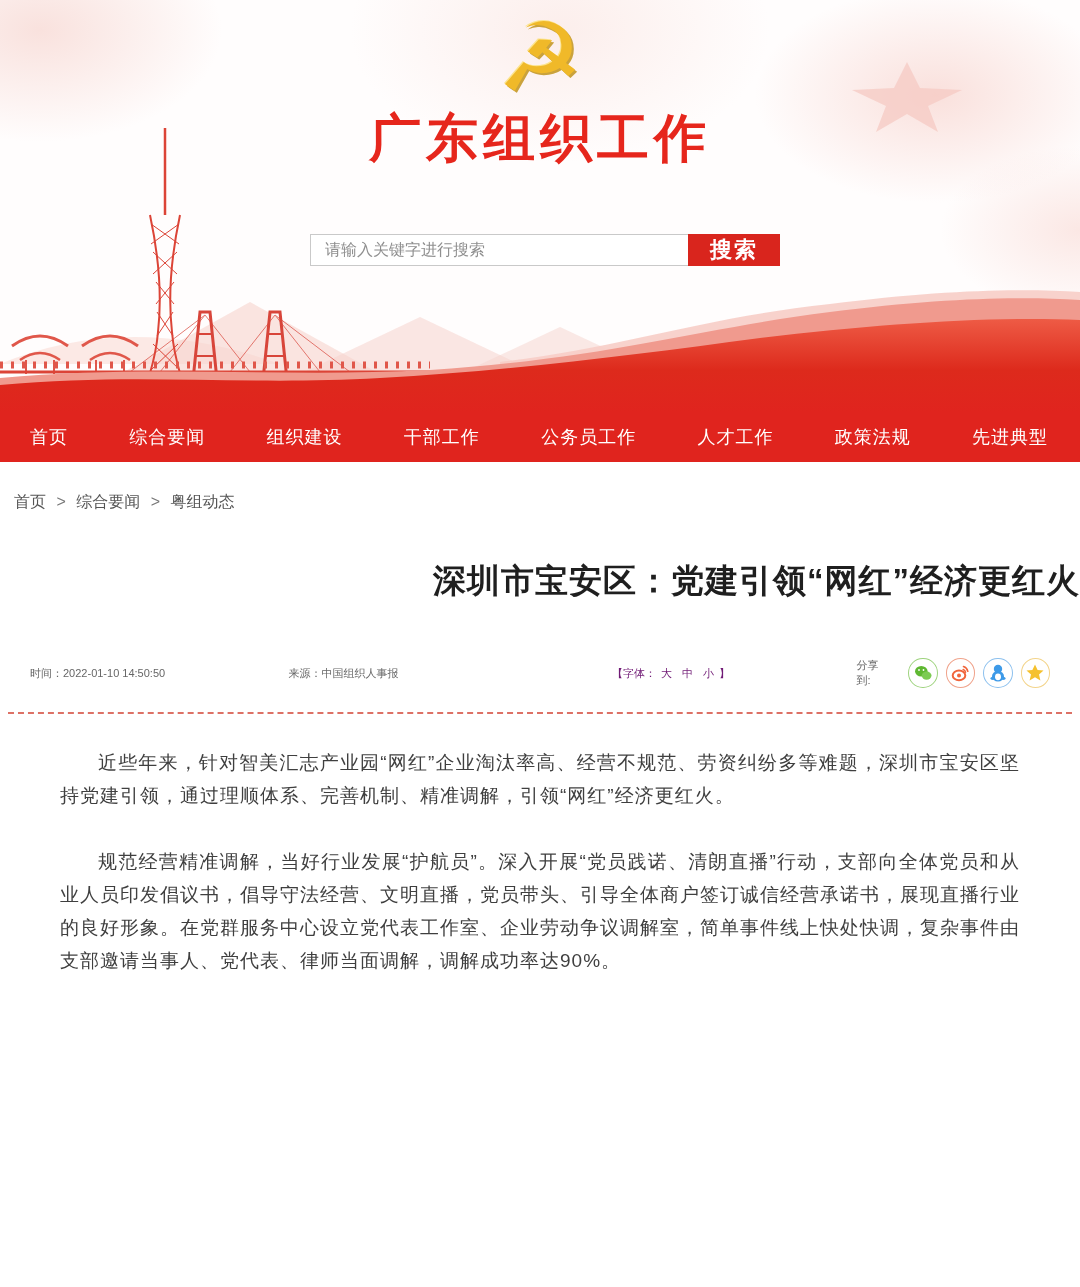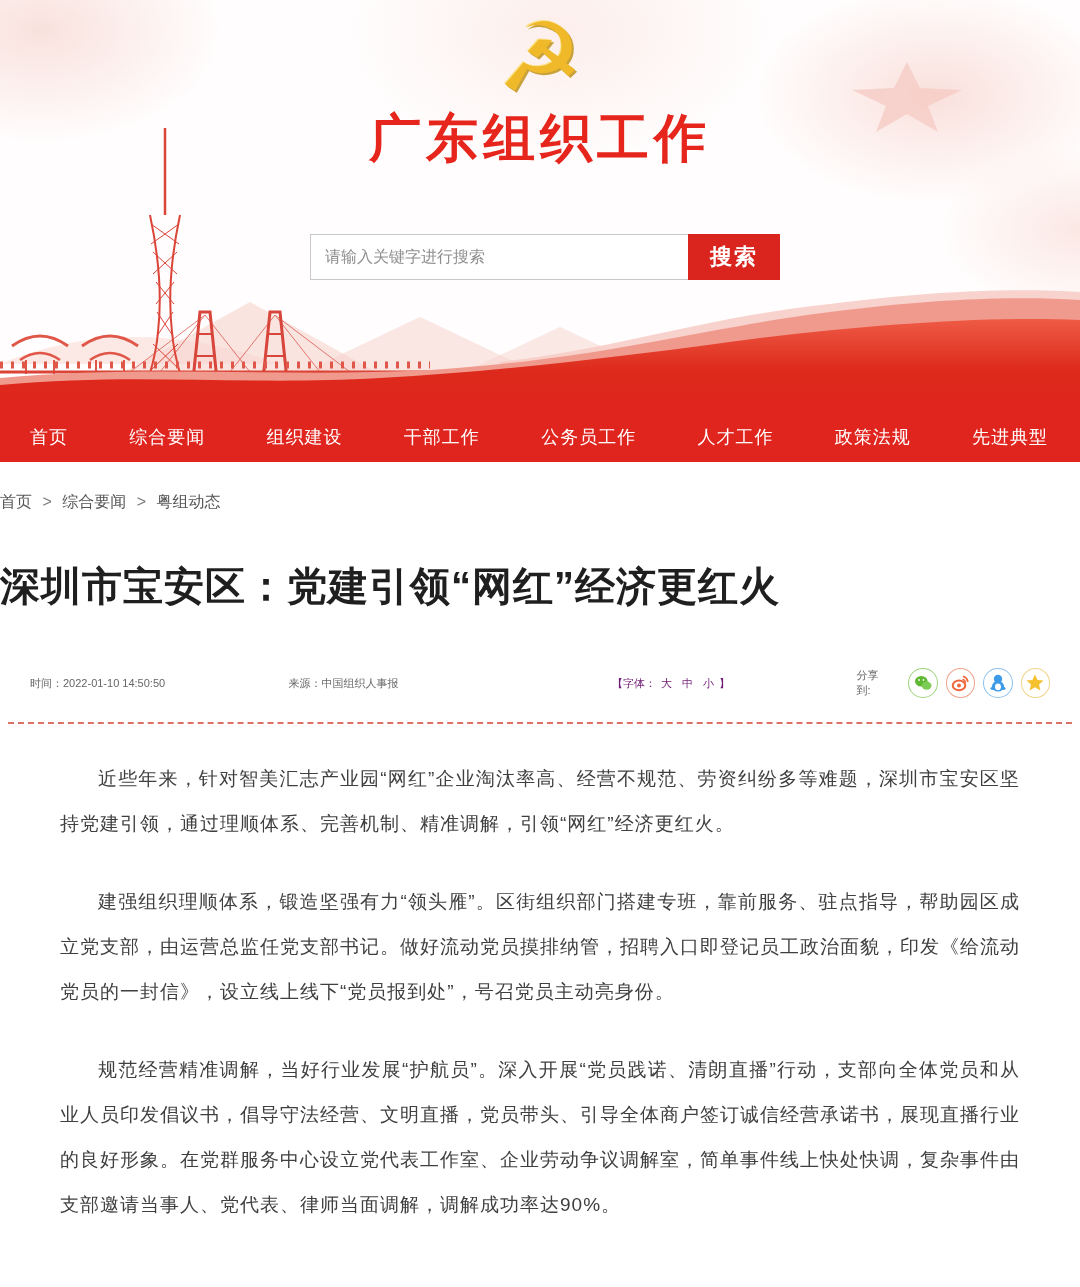--- a/index.html
+++ b/index.html
@@ -21,21 +21,21 @@
     font-size:96px; line-height:1; color:#f0b929;
     text-shadow:2px 2px 0 #caa23c, -1px -1px 0 #fce38a;
     z-index:3; font-family:"DejaVu Sans",sans-serif;
   }
   .site-title {
     position:absolute; top:104px; width:100%; text-align:center;
     font-family:"Liberation Serif","DejaVu Serif",serif; font-weight:bold;
     font-size:52px; letter-spacing:5px; color:#e6261c; z-index:3;
   }
   .search-bar {
-    position:absolute; top:234px; left:310px; width:470px; height:46px;
+    position:absolute; top:234px; left:310px; width:470px; height:32px;
     display:flex; z-index:4; background:#fff;
   }
   .search-input {
     flex:1; border:1px solid #c9c9c9; border-right:none; outline:none;
     padding:0 14px; font-size:16px; color:#555; background:#fff;
     font-family:"Liberation Sans","DejaVu Sans",sans-serif;
   }
   .search-input::placeholder { color:#8f8f8f; }
   .search-button {
     width:92px; border:none; background:#d9251d; color:#fff;
@@ -46,27 +46,27 @@
   .header-deco { position:absolute; left:0; bottom:0; width:1080px; height:300px; z-index:2; display:block; }
 
   
   .nav {
     height:50px; background:#e0241e; display:flex; align-items:center;
     justify-content:space-between; padding:0 32px 0 30px; position:relative; z-index:5;
   }
   .nav-item { color:#fff; font-size:18px; letter-spacing:1px; cursor:pointer; white-space:nowrap; }
 
   
-  .breadcrumb { padding:30px 0 0 0; font-size:16px; color:#555; }
+  .breadcrumb { padding:30px 0 0 14px; font-size:16px; color:#555; }
   .breadcrumb .crumb { cursor:pointer; }
   .breadcrumb .sep { margin:0 6px; color:#777; }
 
   
   .article-title {
-    margin-top:46px; text-align:left; font-size:40px; font-weight:bold;
+    margin-top:46px; text-align:right; font-size:33px; font-weight:bold;
     color:#1f1f1f; letter-spacing:1px;
   }
   .meta-row {
     margin-top:54px; display:flex; align-items:center;
     padding:0 30px; font-size:11px; color:#666;
   }
   .meta-time  { width:262px; }
   .meta-source{ width:328px; }
   .meta-font  { width:248px; color:#701a75; }
   .meta-font .fsize { margin:0 5px; cursor:pointer; }
@@ -80,21 +80,21 @@
   .share-icon svg { display:block; }
   .ic-wechat { border:1px solid #9ed37e; }
   .ic-weibo  { border:1px solid #f0a38b; }
   .ic-qq     { border:1px solid #8cc0ee; }
   .ic-qzone  { border:1px solid #f3d48a; }
 
   .dashed-sep { margin:24px 8px 0 8px; border-top:2px dashed #dd7166; height:0; }
 
   .article-body { padding:32px 60px 0 60px; }
   .article-body p {
-    font-size:19px; line-height:45px; color:#3f3f3f;
+    font-size:19px; line-height:33px; color:#3f3f3f;
     text-indent:2em; margin-bottom:33px; letter-spacing:1px;
     text-align:justify;
   }
 </style>
 </head>
 <body>
 
 <div class="page">
 
   <div class="header">
@@ -240,17 +240,16 @@
           <polygon points="10,1.5 12.6,7 18.5,7.6 14,11.5 15.4,17.5 10,14.2 4.6,17.5 6,11.5 1.5,7.6 7.4,7" fill="#f5c12e"></polygon>
         </svg>
       </span>
     </span>
   </div>
 
   <div class="dashed-sep"></div>
 
   <div class="article-body">
     <p>近些年来，针对智美汇志产业园“网红”企业淘汰率高、经营不规范、劳资纠纷多等难题，深圳市宝安区坚持党建引领，通过理顺体系、完善机制、精准调解，引领“网红”经济更红火。</p>
-    <p>建强组织理顺体系，锻造坚强有力“领头雁”。区街组织部门搭建专班，靠前服务、驻点指导，帮助园区成立党支部，由运营总监任党支部书记。做好流动党员摸排纳管，招聘入口即登记员工政治面貌，印发《给流动党员的一封信》，设立线上线下“党员报到处”，号召党员主动亮身份。</p>
     <p>规范经营精准调解，当好行业发展“护航员”。深入开展“党员践诺、清朗直播”行动，支部向全体党员和从业人员印发倡议书，倡导守法经营、文明直播，党员带头、引导全体商户签订诚信经营承诺书，展现直播行业的良好形象。在党群服务中心设立党代表工作室、企业劳动争议调解室，简单事件线上快处快调，复杂事件由支部邀请当事人、党代表、律师当面调解，调解成功率达90%。</p>
   </div>
 
 </div>
 
 </body></html>

